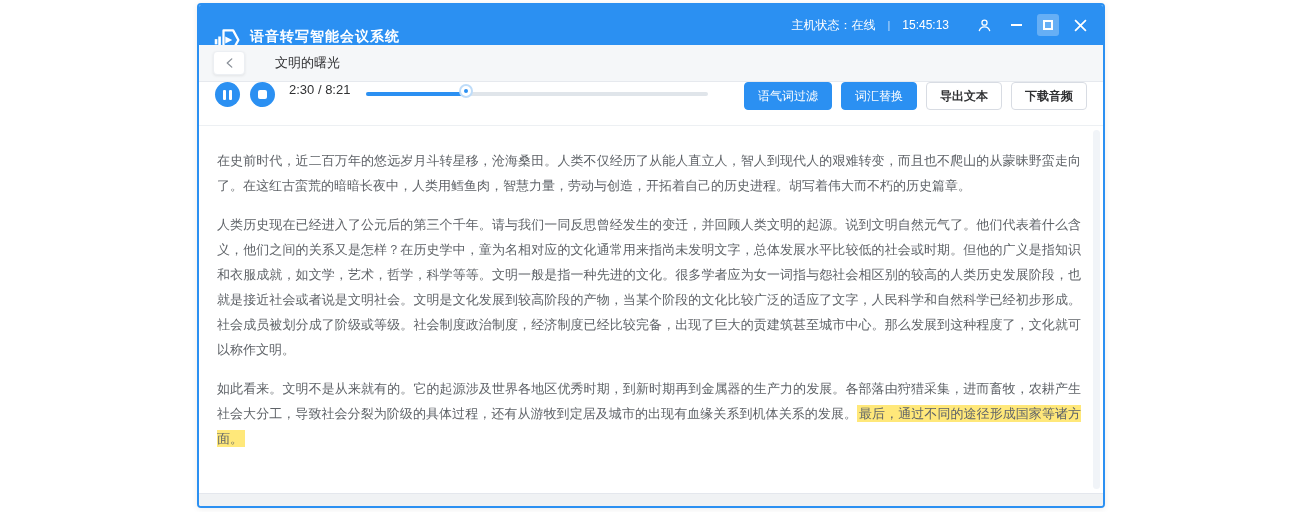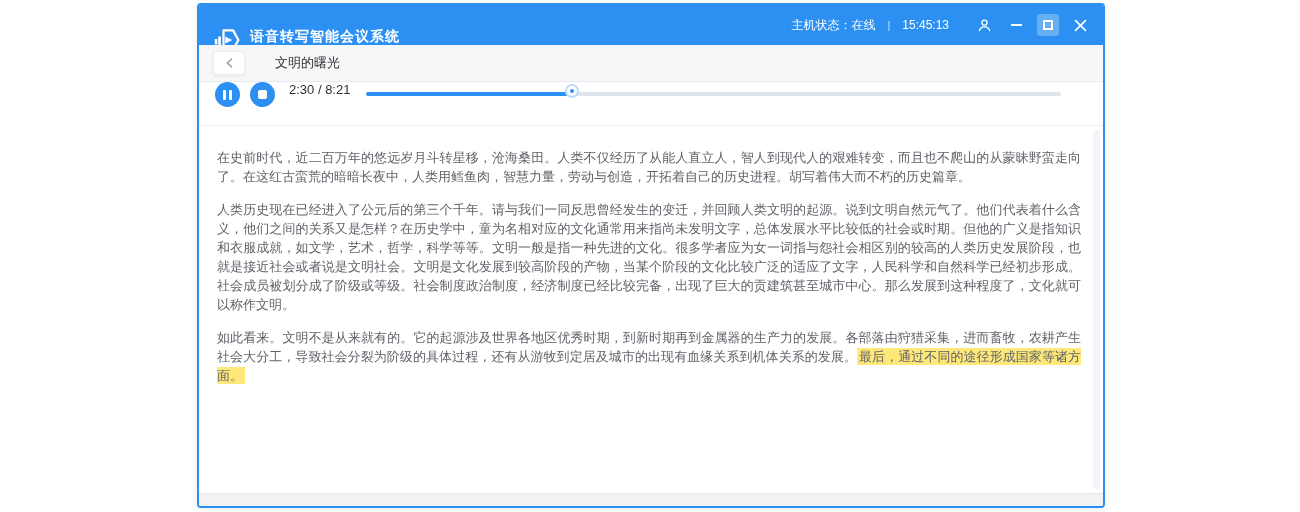--- a/index.html
+++ b/index.html
@@ -46,21 +46,21 @@
   .fill { height:100%; background:var(--accent); border-radius:2px; width:0; }
   .thumb { position:absolute; top:4px; width:10px; height:10px; border-radius:50%; background:var(--accent);
     border:3px solid #fff; box-shadow:0 0 0 2px #bedcf9; transform:translateX(-8px); cursor:pointer; }
   .actions { display:flex; align-items:center; gap:9px; flex:none; }
   .btn { height:28px; padding:0 13px; border-radius:4px; font-size:12px; cursor:pointer; white-space:nowrap; }
   .btn.primary { background:var(--accent); color:#fff; border:1px solid var(--accent); }
   .btn.plain { background:#fff; color:#303133; border:1px solid #d8dce3; font-weight:bold; }
 
   
   .content { position:relative; flex:1; background:#fff; padding:22px 22px 0 18px; overflow:hidden; }
-  .para { font-size:13px; line-height:19px; color:var(--text); margin-bottom:14px; text-align:justify; }
+  .para { font-size:13px; line-height:25px; color:var(--text); margin-bottom:14px; text-align:justify; }
   .hl { padding:1px 2px; }
   .vscroll { position:absolute; top:4px; bottom:4px; right:3px; width:7px;
     background:#f1f4f8; border-radius:4px; }
 
   
   .footer { height:13px; flex:none; background:#f0f2f4; border-top:1px solid #e4e7ed; }
 </style>
 </head>
 <body>
 
@@ -124,20 +124,26 @@
     <button class="circle-btn">
       <span class="stop-glyph"></span>
     </button>
     <span class="time">2:30 / 8:21</span>
     <div class="slider">
       <div class="track">
         <div class="fill" style="width: 30%;"></div>
       </div>
       <div class="thumb" style="left: 30%;"></div>
     </div>
+    <div class="actions">
+      <button class="btn primary">语气词过滤</button>
+      <button class="btn primary">词汇替换</button>
+      <button class="btn plain">导出文本</button>
+      <button class="btn plain">下载音频</button>
+    </div>
   </div>
 
   <div class="content">
     <div id="paras">
         <p class="para"><span>在史前时代，近二百万年的悠远岁月斗转星移，沧海桑田。人类不仅经历了从能人直立人，智人到现代人的艰难转变，而且也不爬山的从蒙昧野蛮走向了。在这红古蛮荒的暗暗长夜中，人类用鳕鱼肉，智慧力量，劳动与创造，开拓着自己的历史进程。胡写着伟大而不朽的历史篇章。</span></p>
         <p class="para"><span>人类历史现在已经进入了公元后的第三个千年。请与我们一同反思曾经发生的变迁，并回顾人类文明的起源。说到文明自然元气了。他们代表着什么含义，他们之间的关系又是怎样？在历史学中，童为名相对应的文化通常用来指尚未发明文字，总体发展水平比较低的社会或时期。但他的广义是指知识和衣服成就，如文学，艺术，哲学，科学等等。文明一般是指一种先进的文化。很多学者应为女一词指与怨社会相区别的较高的人类历史发展阶段，也就是接近社会或者说是文明社会。文明是文化发展到较高阶段的产物，当某个阶段的文化比较广泛的适应了文字，人民科学和自然科学已经初步形成。社会成员被划分成了阶级或等级。社会制度政治制度，经济制度已经比较完备，出现了巨大的贡建筑甚至城市中心。那么发展到这种程度了，文化就可以称作文明。</span></p>
         <p class="para"><span>如此看来。文明不是从来就有的。它的起源涉及世界各地区优秀时期，到新时期再到金属器的生产力的发展。各部落由狩猎采集，进而畜牧，农耕产生社会大分工，导致社会分裂为阶级的具体过程，还有从游牧到定居及城市的出现有血缘关系到机体关系的发展。</span><span class="hl" style="background: rgb(255, 232, 122);">最后，通过不同的途径形成国家等诸方面。</span></p>
       </div>
     <div class="vscroll"></div>
   </div>

